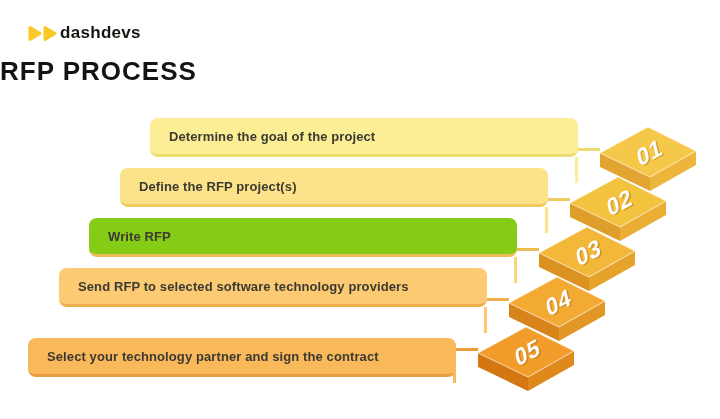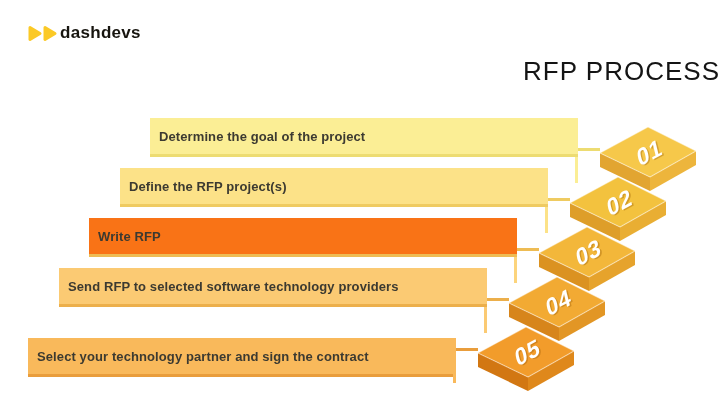--- a/index.html
+++ b/index.html
@@ -7,26 +7,26 @@
   body { font-family: "Liberation Sans", sans-serif; background: #ffffff; overflow: hidden; }
 
   .stage { position: relative; width: 720px; height: 419px; background: #ffffff; }
 
   
   .logo { position: absolute; left: 28px; top: 23px; display: flex; align-items: center; }
   .logo-icon { width: 32px; height: 17px; display: block; }
   .logo-text { font-size: 17px; font-weight: 800; color: #17150f; letter-spacing: 0.3px; }
 
   
-  .title { position: absolute; left: 0; right: 0; top: 56px; text-align: right;
-           font-size: 26px; font-weight: 400; color: #141414; letter-spacing: 1px; }
+  .title { position: absolute; left: 0; right: 0; top: 56px; text-align: left;
+           font-size: 26px; font-weight: 700; color: #141414; letter-spacing: 1px; }
 
   
   #steps { position: absolute; inset: 0; }
-  .bar { position: absolute; display: flex; align-items: center; padding-left: 9px; }
+  .bar { position: absolute; display: flex; align-items: center; padding-left: 19px; border-radius: 8px; }
   .bar-label { font-size: 13px; font-weight: 700; color: #3c3a31; letter-spacing: 0.1px; }
   .connector-h, .connector-v { position: absolute; }
 
   .badge { position: absolute; width: 100px; height: 70px; overflow: visible; }
   .badge .num, .badge .num-shadow {
     font-family: "Liberation Sans", sans-serif;
     font-size: 23px; font-weight: 700; letter-spacing: 1px;
   }
 </style>
 </head>
@@ -73,21 +73,21 @@
       <polygon class="face-right" points="52,53 98,27 98,41 52,67" fill="#E9AE33"></polygon>
       <polygon class="face-top" points="2,29 50,3 98,27 52,53" stroke="rgba(255,255,255,0.45)" stroke-width="1.2" stroke-linejoin="round" fill="#F3C23E"></polygon>
       <g transform="rotate(-28 50 29)">
         <text class="num-shadow" x="60.5" y="38.5" text-anchor="middle" transform="skewX(-14)" fill="rgba(150,85,0,0.35)">02</text>
         <text class="num" x="59" y="37" text-anchor="middle" transform="skewX(-14)" fill="#FFFFFF">02</text>
       </g>
     </svg>
   </div>
 
   <div class="step">
-    <div class="bar" style="left: 89px; top: 218px; width: 428px; height: 39px; background: #f97316; border-bottom: 3px solid rgb(238, 188, 84);">
+    <div class="bar" style="left: 89px; top: 218px; width: 428px; height: 39px; background: #84cc16; border-bottom: 3px solid rgb(238, 188, 84);">
       <span class="bar-label">Write RFP</span>
     </div>
     <div class="connector-h" style="left: 517px; top: 248px; width: 22px; height: 2.5px; background: rgb(238, 188, 84);"></div>
     <div class="connector-v" style="left: 514px; top: 257px; width: 2.5px; height: 26px; background: rgb(252, 212, 124);"></div>
     <svg class="badge" viewBox="0 0 100 70" style="left: 537px; top: 224px;">
       <polygon class="face-left" points="2,29 52,53 52,67 2,43" fill="#DB9221"></polygon>
       <polygon class="face-right" points="52,53 98,27 98,41 52,67" fill="#E6A32C"></polygon>
       <polygon class="face-top" points="2,29 50,3 98,27 52,53" stroke="rgba(255,255,255,0.45)" stroke-width="1.2" stroke-linejoin="round" fill="#F3B73A"></polygon>
       <g transform="rotate(-28 50 29)">
         <text class="num-shadow" x="60.5" y="38.5" text-anchor="middle" transform="skewX(-14)" fill="rgba(150,85,0,0.35)">03</text>

